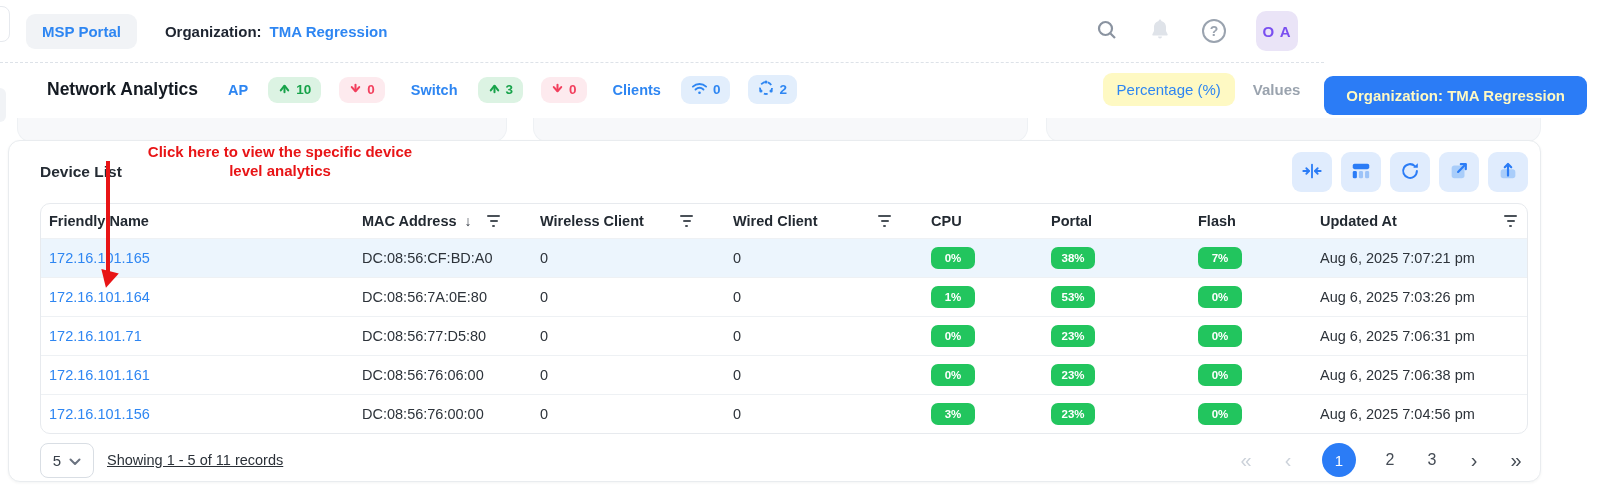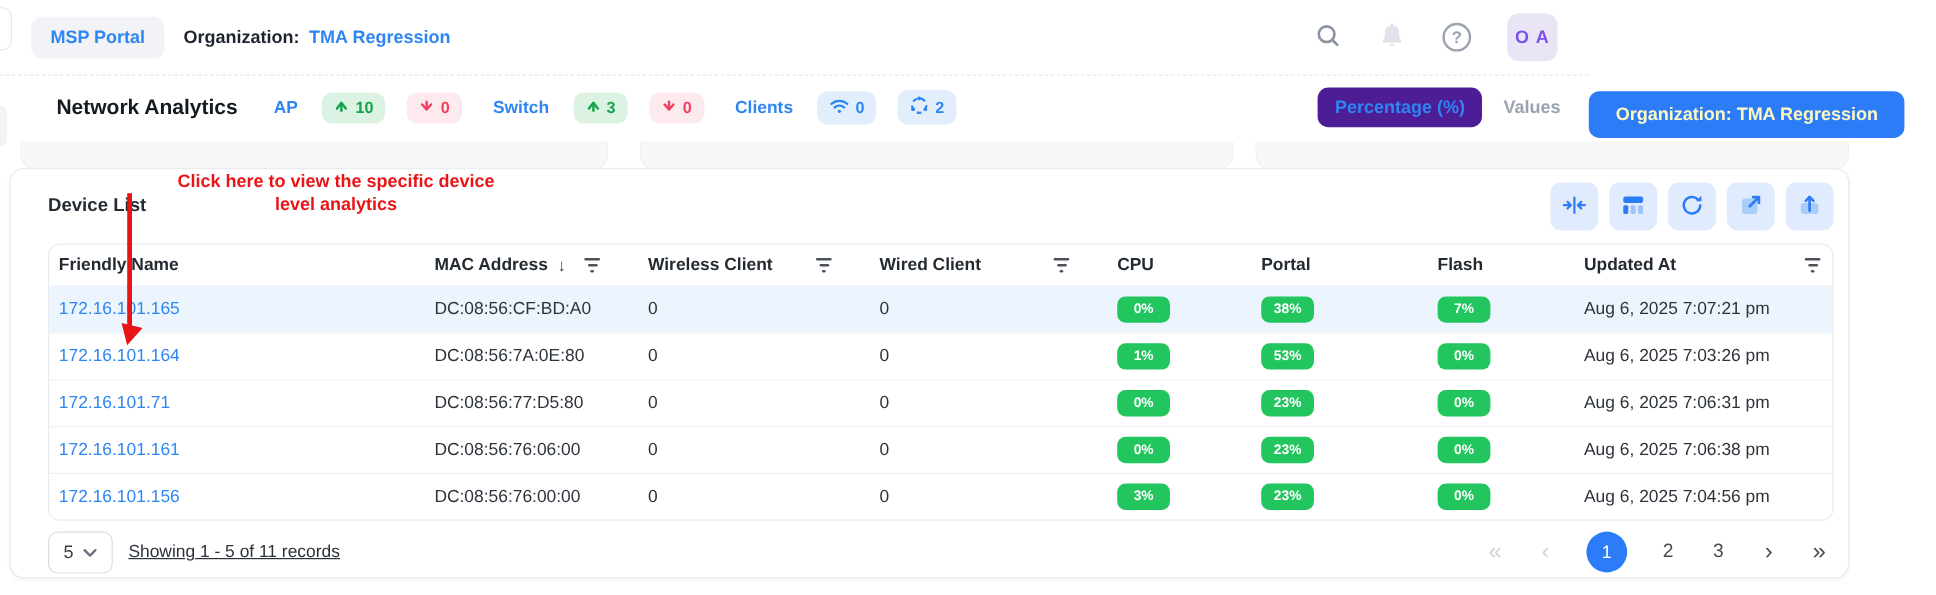--- a/index.html
+++ b/index.html
@@ -7,21 +7,21 @@
   body { font-family:"Liberation Sans", sans-serif; color:#2d333a; }
   .page { position:relative; width:1613px; height:496px; background:#fff; overflow:hidden; }
 
   
   .topbar { position:absolute; top:0; left:0; width:1324px; height:63px;
             border-bottom:1px dashed #dde2e8; display:flex; align-items:center; padding:0 26px; }
   .edge-chip { position:absolute; left:-10px; top:6px; width:20px; height:36px;
                background:#fff; border:1px solid #e6e9ee; border-radius:8px; }
   .msp-btn { background:#f1f3f6; color:#2e86f2; font-weight:700; font-size:15px;
              border:none; border-radius:9px; padding:9px 16px; cursor:pointer; }
-  .org-wrap { margin-left:16px; font-size:15px; display:flex; gap:8px; align-items:center; }
+  .org-wrap { margin-left:28px; font-size:15px; display:flex; gap:8px; align-items:center; }
   .org-label { font-weight:700; color:#1d2430; }
   .org-link { color:#2e86f2; font-weight:700; text-decoration:none; cursor:pointer; }
   .topbar-right { margin-left:auto; display:flex; align-items:center; gap:30px; }
   .icon-btn { background:none; border:none; cursor:pointer; display:flex; align-items:center; }
   .help-circle { width:24px; height:24px; border:2px solid #9aa3af; border-radius:50%;
                  color:#9aa3af; font-weight:700; font-size:14px; display:flex;
                  align-items:center; justify-content:center; }
   .avatar { width:42px; height:40px; background:#eae4f7; border-radius:10px; color:#7a4ff0;
             font-weight:700; font-size:15px; display:flex; align-items:center; justify-content:center;
             letter-spacing:1px; cursor:pointer; border:none; }
@@ -31,21 +31,21 @@
                display:flex; align-items:center; padding:0 26px 0 47px; }
   .page-title { font-size:17.5px; font-weight:700; color:#141a22; }
   .stat-groups { display:flex; align-items:center; gap:18px; margin-left:30px; }
   .stat-label { color:#2e86f2; font-weight:700; font-size:14.5px; margin-right:2px; }
   .pill { display:inline-flex; align-items:center; gap:5px; border-radius:9px;
           padding:5px 10px; font-size:13.5px; font-weight:700; cursor:pointer; }
   .pill.up { background:#dcf3e3; color:#17a34a; }
   .pill.down { background:#fdeaee; color:#f23f5d; }
   .pill.blue { background:#e2eefc; color:#2e86f2; }
   .subheader-right { margin-left:auto; display:flex; align-items:center; gap:14px; }
-  .toggle-sel { background:#4c1d95; color:#2e86f2; font-weight:700; font-size:15px;
+  .toggle-sel { background:#fef9c3; color:#2e86f2; font-weight:400; font-size:15px;
                 border:none; border-radius:9px; padding:8px 14px; cursor:pointer; }
   .toggle-unsel { background:none; color:#9aa3ae; font-weight:700; font-size:15px;
                   border:none; padding:8px 4px; cursor:pointer; }
   .org-btn { background:#2b7cf6; color:#fef9c3; font-weight:700; font-size:15px; border:none;
              border-radius:9px; padding:11px 22px; cursor:pointer; margin-left:6px;margin-top:12px; }
 
   
   .ghost { position:absolute; top:118px; height:24px; background:#f7f8fa;
            border:1px solid #eef1f4; border-top:none; border-radius:0 0 14px 14px; }
 

